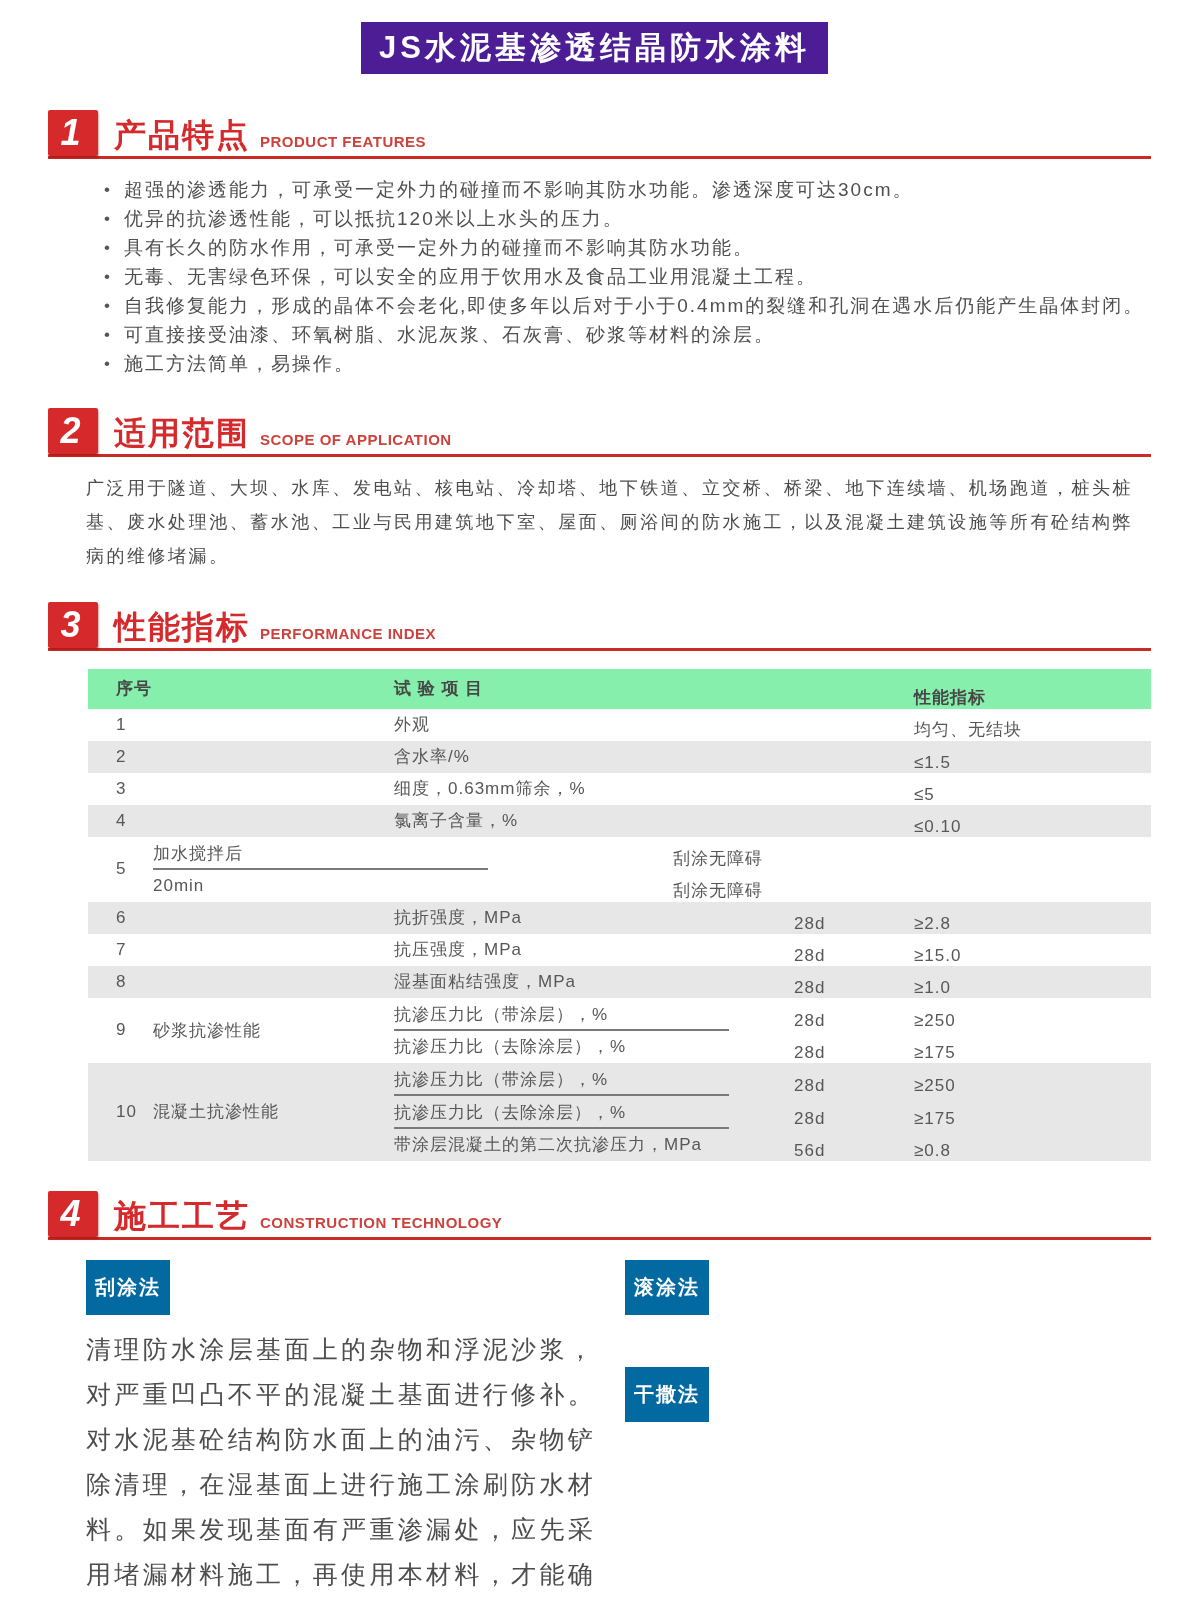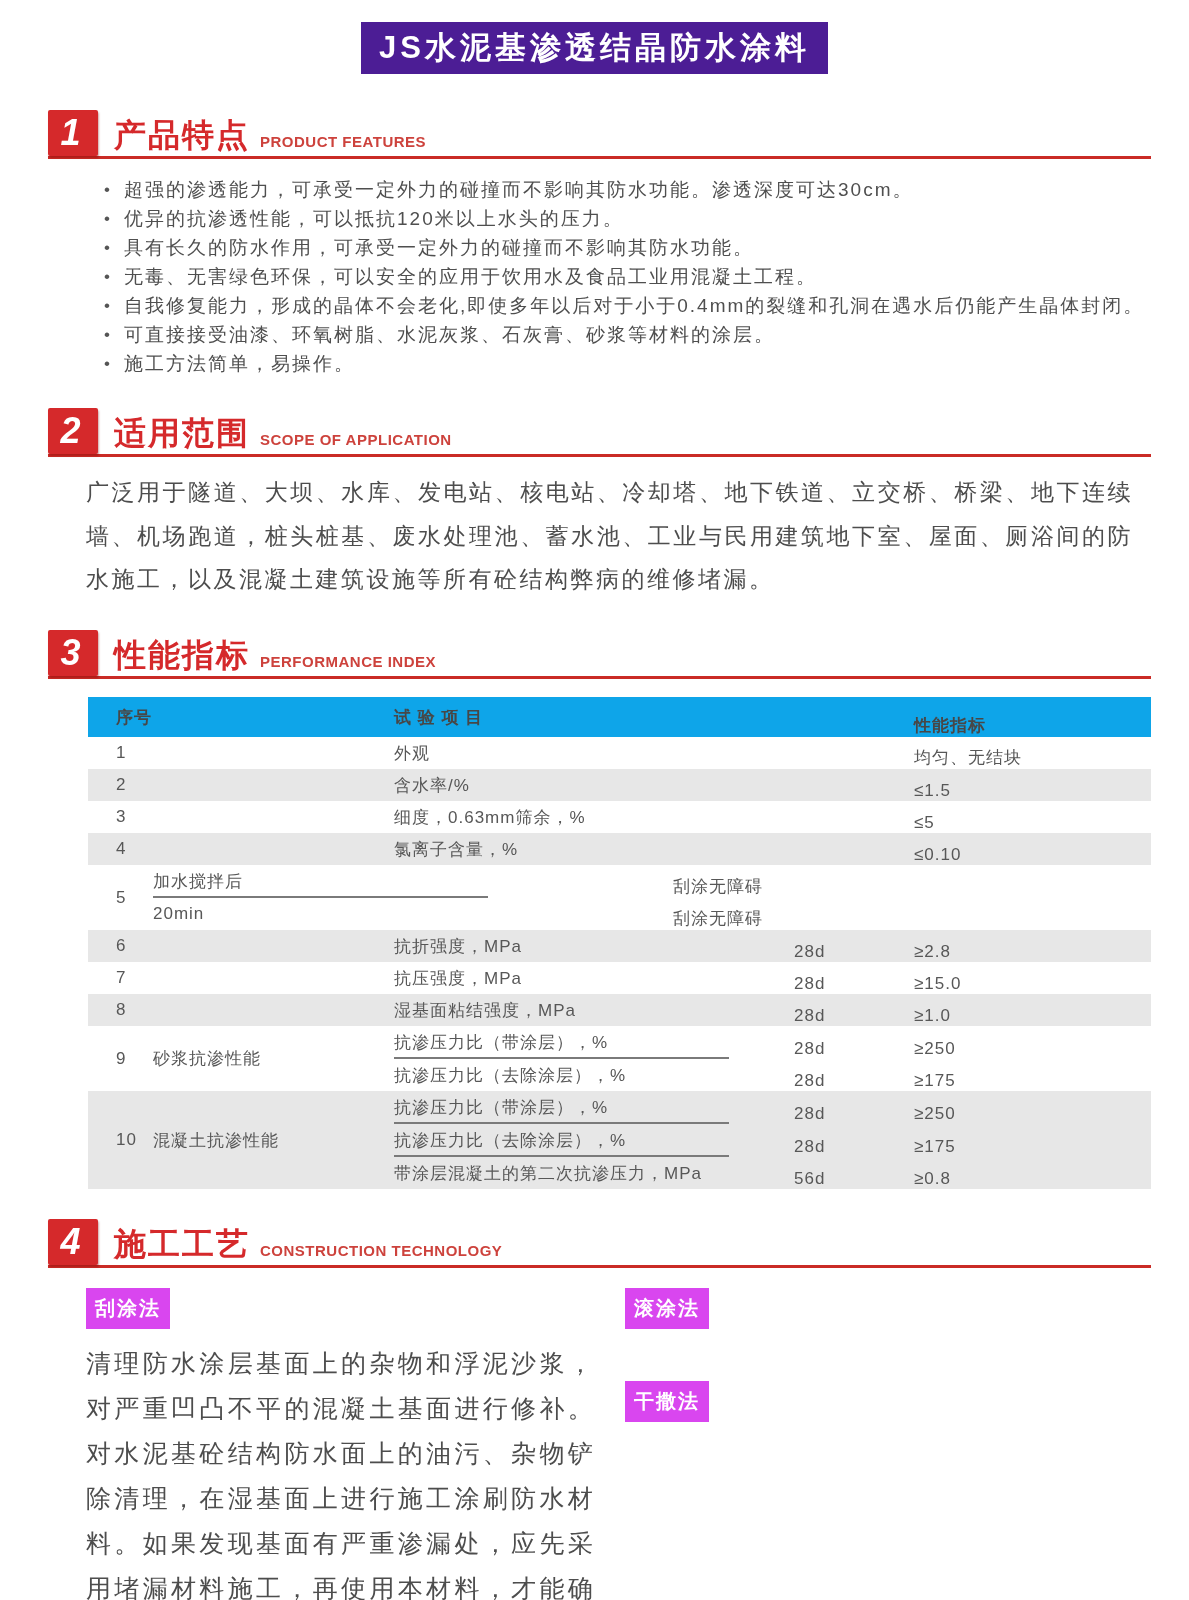--- a/index.html
+++ b/index.html
@@ -38,47 +38,47 @@
   .feature-list {
     list-style:none; margin:16px 30px 0 104px; padding:0;
     font-size:19px; letter-spacing:2px; color:#4f4f4f;
   }
   .feature-list li { position:relative; padding-left:20px; line-height:29px; }
   .feature-list li::before {
     content:"•"; position:absolute; left:0; top:0; font-size:17px; color:#555;
   }
   
   .scope-text {
-    font-size:23px; line-height:1.9; letter-spacing:2.5px;
+    font-size:18px; line-height:1.9; letter-spacing:2.5px;
     color:#4d4d4d; margin:14px 56px 0 86px; text-align:justify;
   }
   
   .ptable { margin:18px 38px 0 88px; font-size:17px; color:#575757; letter-spacing:1px; }
   .trow { display:flex; align-items:stretch; }
   .trow.shade { background:#e7e7e7; }
-  .trow.head { background:#0ea5e9; font-weight:bold; color:#474747; }
+  .trow.head { background:#86efac; font-weight:bold; color:#474747; }
   .trow.head .srow { min-height:40px; }
   .c-seq { width:65px; padding-left:28px; display:flex; align-items:center; flex:0 0 auto; }
   .c-cat { width:241px; display:flex; align-items:center; flex:0 0 auto; }
   .c-main { flex:1; display:flex; flex-direction:column; }
   .srow { display:flex; align-items:flex-end; min-height:32px; flex:1; }
   .c-item { width:400px; position:relative; align-self:stretch; display:flex; align-items:center; flex:0 0 auto; }
   .srow.sep { min-height:33px; }
   .srow.sep .c-item::after {
     content:""; position:absolute; left:0; bottom:0; width:335px;
     border-bottom:2px solid #7a7a7a;
   }
   .c-age { width:120px; flex:0 0 auto; }
   .c-idx { flex:1; }
   
   .method-cols { display:flex; gap:30px; margin:20px 55px 0 86px; }
   .method-col { flex:1; }
   .method-badge {
-    display:inline-block; background:#d946ef; color:#fff;
-    font-size:20px; font-weight:bold; padding:7px 9px; letter-spacing:2px;
+    display:inline-block; background:#0369a1; color:#fff;
+    font-size:20px; font-weight:bold; padding:14px 9px; letter-spacing:2px;
   }
   .method-text {
     font-size:25px; line-height:1.8; letter-spacing:2.2px;
     text-align:justify; color:#4d4d4d; margin-top:12px;
   }
   .method-spacer { height:52px; }
 </style>
 </head>
 <body>
 

